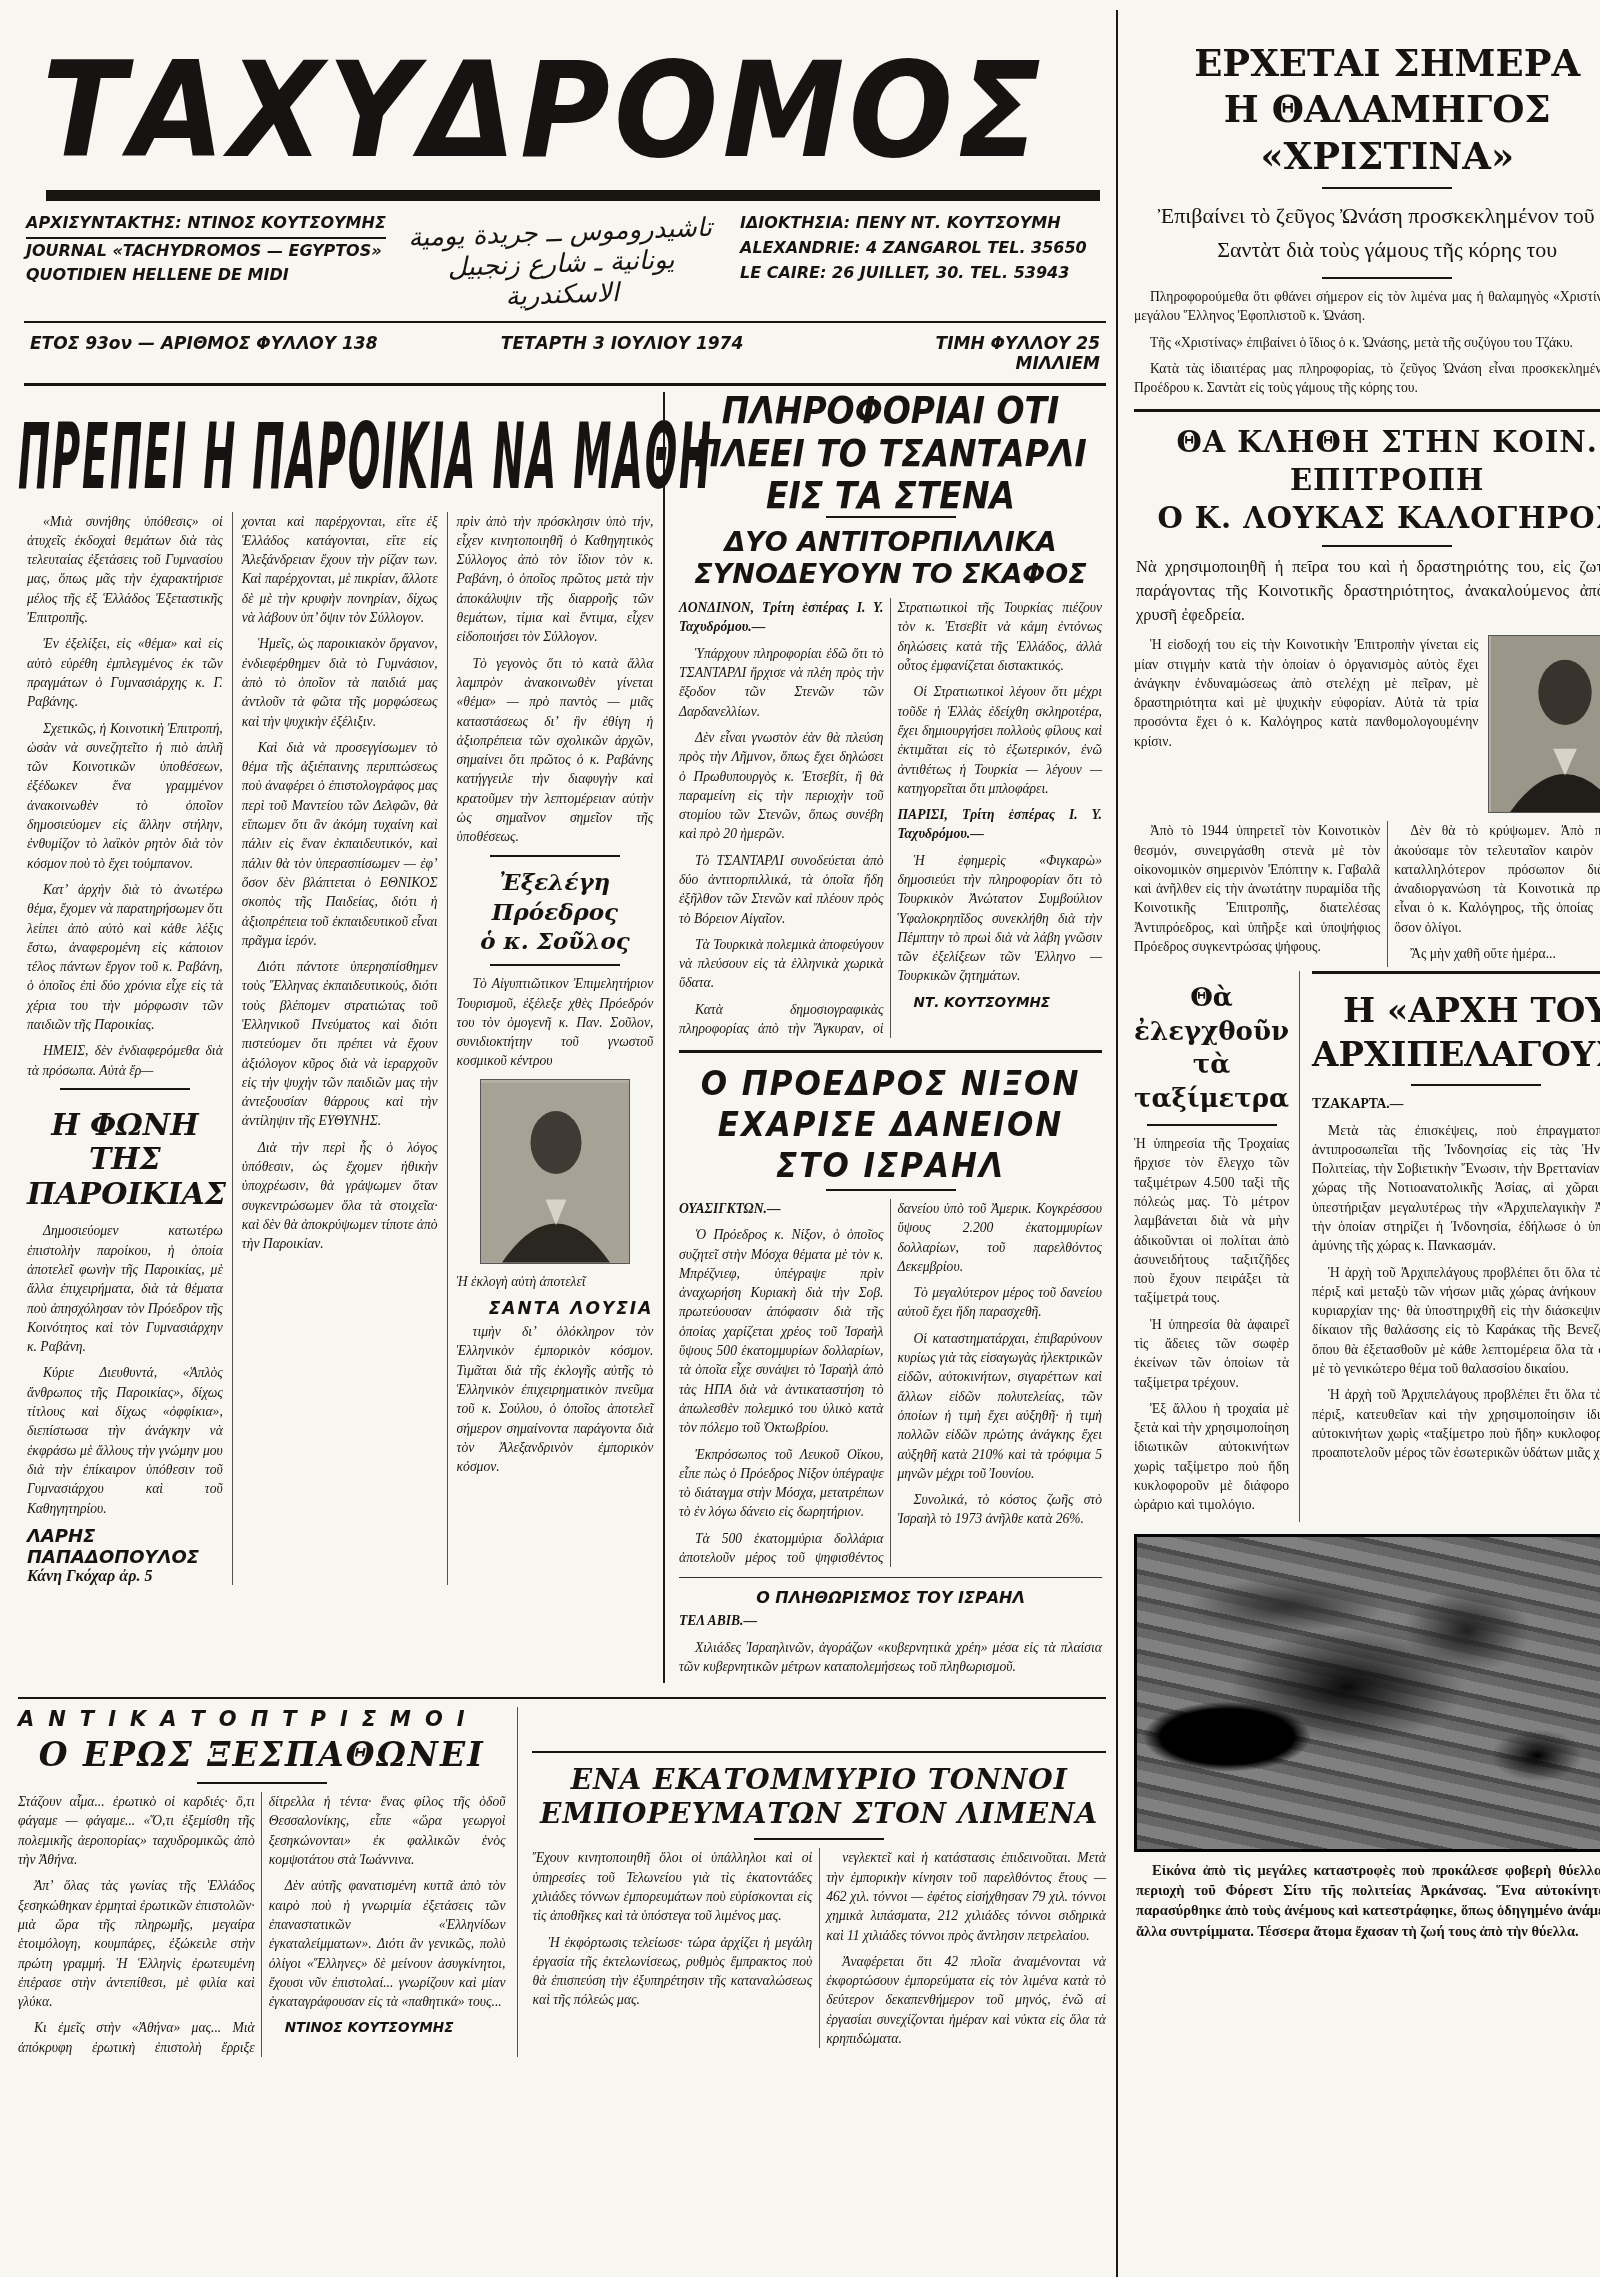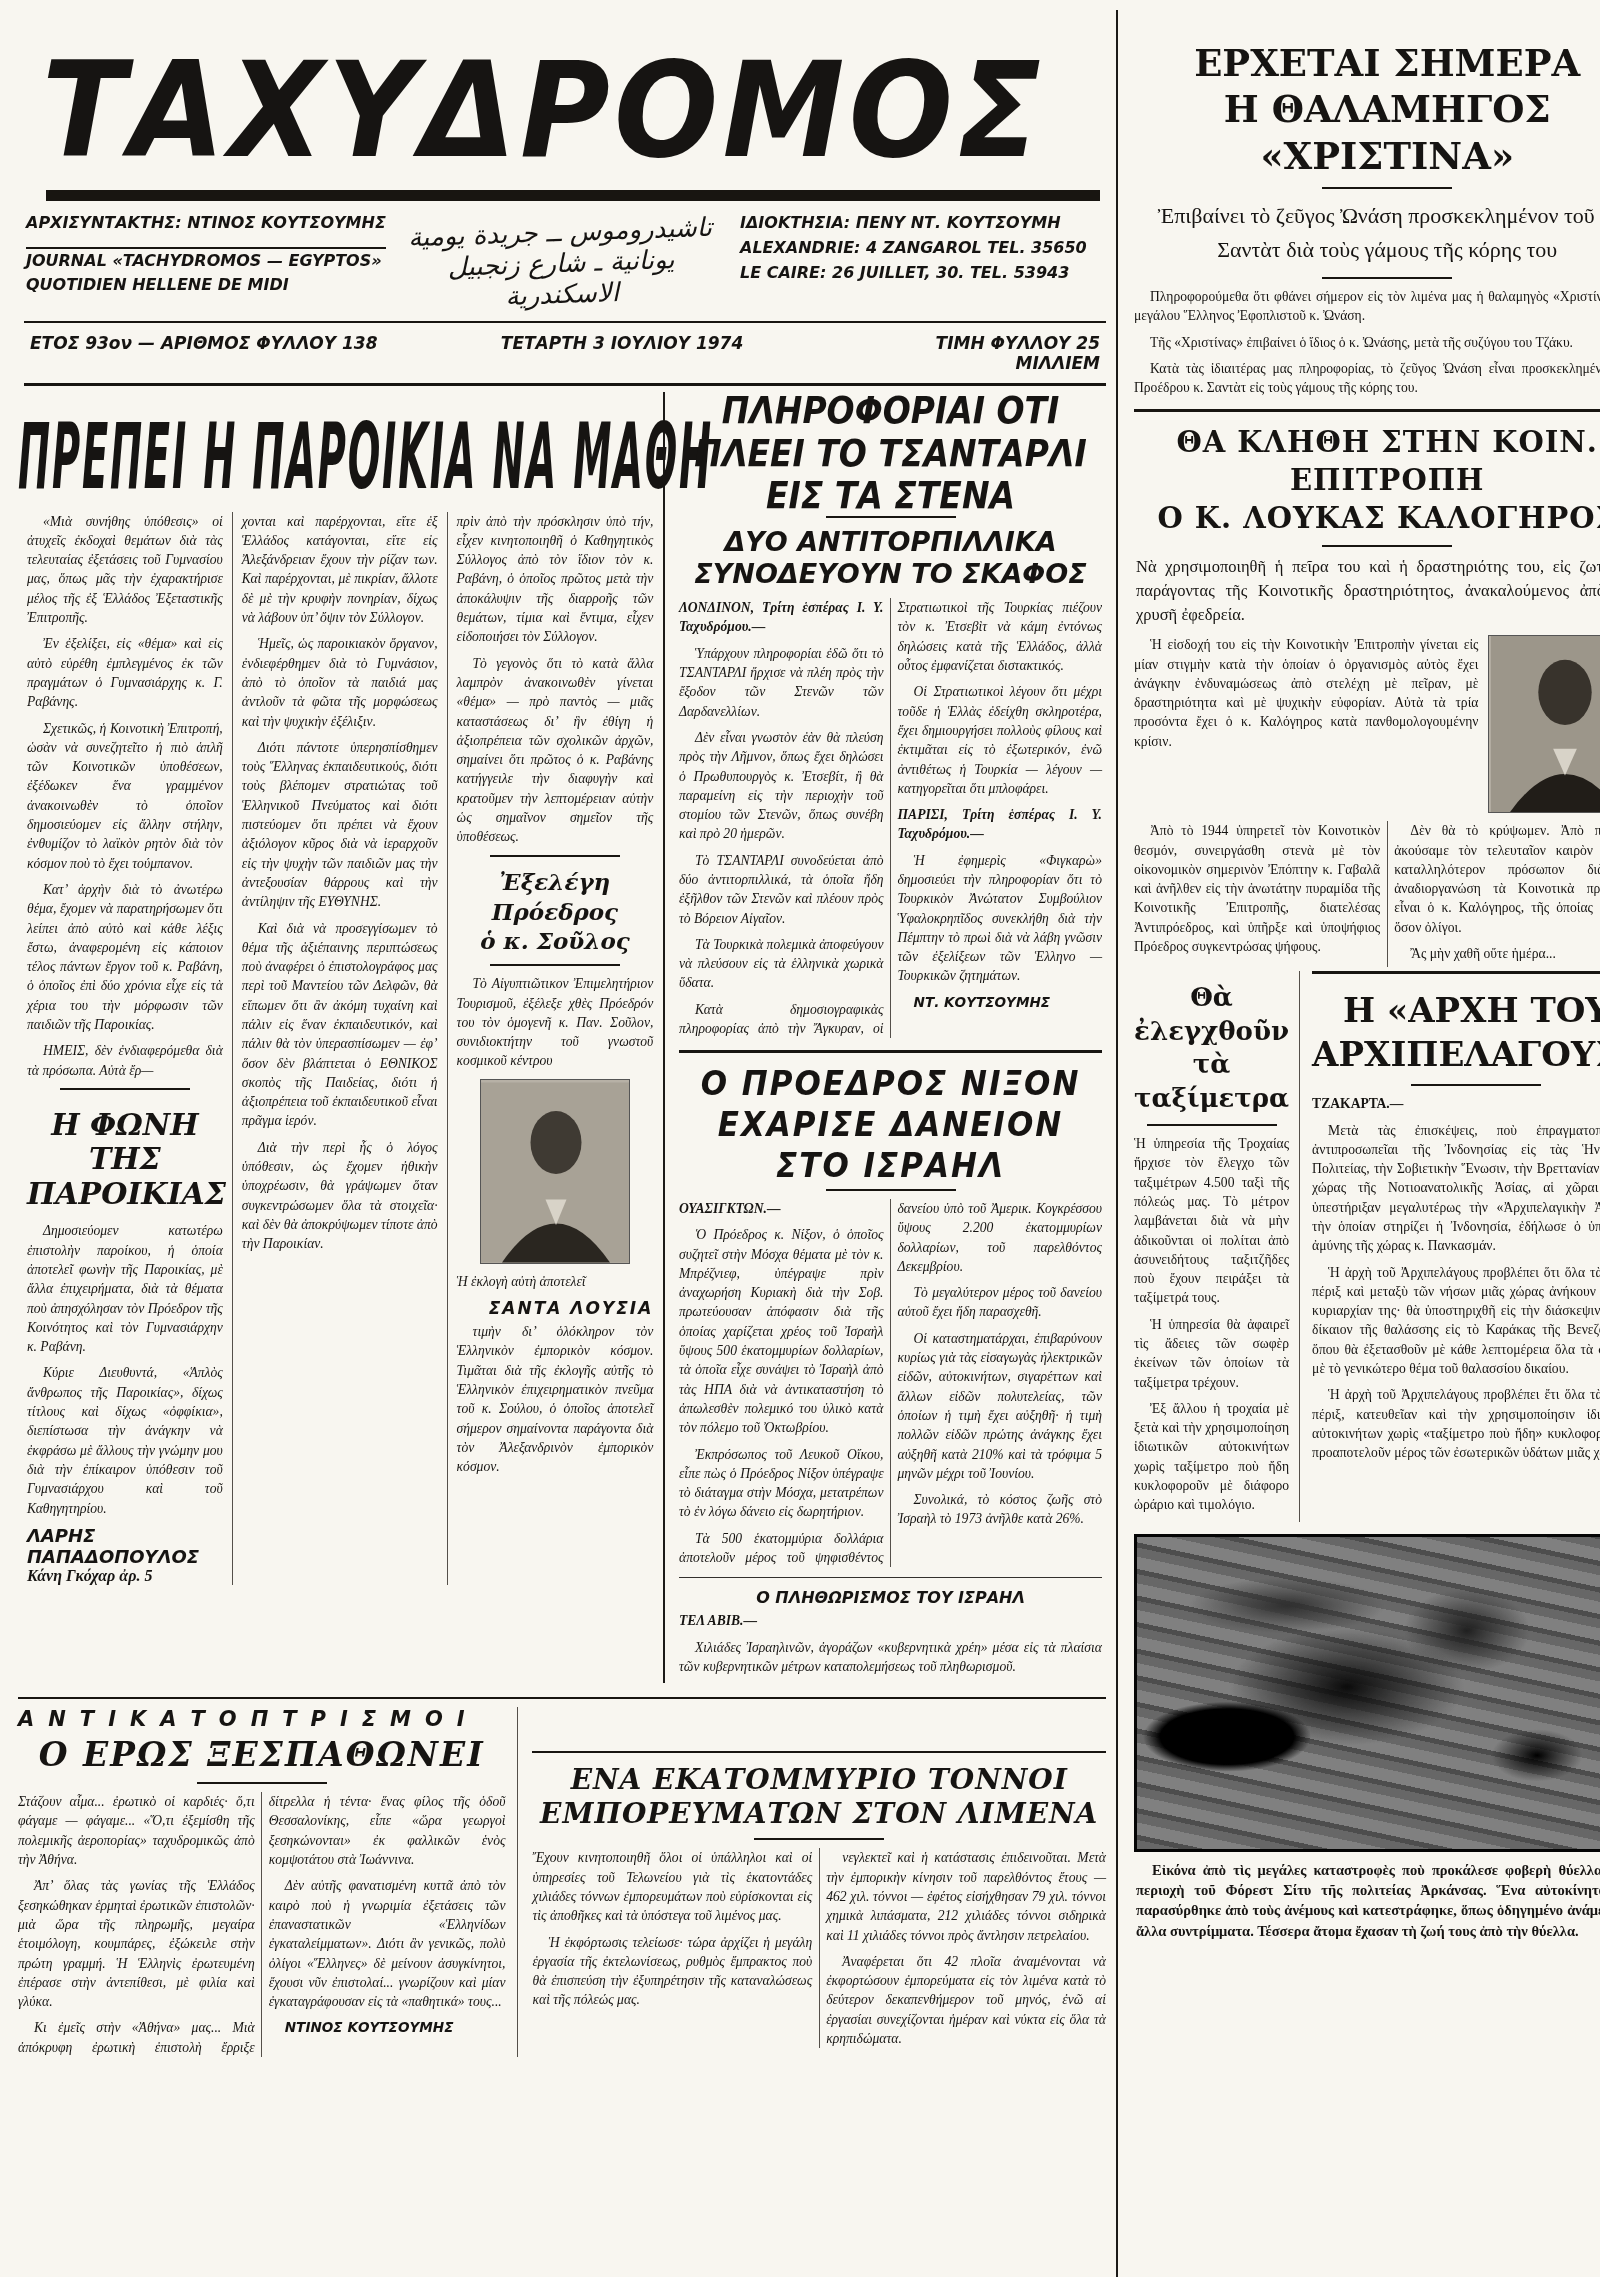--- a/index.html
+++ b/index.html
@@ -15,21 +15,21 @@
 
   
   .mast-title{
     font-family:"DejaVu Sans","Liberation Sans",sans-serif;font-weight:900;
     font-size:118px;line-height:1;letter-spacing:4px;white-space:nowrap;
     transform:scale(1.04,1.12);transform-origin:left top;margin:34px 0 0 24px;
   }
   .mast-rule{height:11px;background:#181511;margin:28px 6px 10px 28px;}
   .info-row{display:flex;align-items:flex-start;margin:4px 0 2px 8px;}
   .info-ed{width:370px;font-family:"DejaVu Sans",sans-serif;font-weight:700;font-size:16px;line-height:1.5;}
-  .info-ed .u{border-bottom:2px solid #181511;display:inline-block;padding-bottom:12px;}
+  .info-ed .u{border-bottom:2px solid #181511;display:inline-block;padding-bottom:2px;}
   .arabic{width:330px;font-size:26px;text-align:center;direction:rtl;line-height:1.2;padding-top:6px;
     font-family:"DejaVu Sans",sans-serif;transform:rotate(-2deg);}
   .info-own{flex:1;font-family:"DejaVu Sans",sans-serif;font-weight:700;font-size:16px;line-height:1.55;text-align:left;padding-left:14px;}
   .date-row{display:flex;border-top:2px solid #181511;border-bottom:3px solid #181511;
     font-family:"DejaVu Sans",sans-serif;font-weight:700;font-size:17px;
     padding:10px 6px;margin:10px 0 0 6px;}
   .date-row .c1{width:44%;} .date-row .c2{width:33%;} .date-row .c3{flex:1;text-align:right;}
 
   
   .main-body{display:flex;margin-top:6px;}
@@ -150,22 +150,22 @@
             <div class="short-rule"></div>
             <div class="voice-head">Η ΦΩΝΗ ΤΗΣ ΠΑΡΟΙΚΙΑΣ</div>
             <p>Δημοσιεύομεν κατωτέρω ἐπιστολὴν παροίκου, ἡ ὁποία ἀποτελεῖ φωνὴν τῆς Παροικίας, μὲ ἄλλα ἐπιχειρήματα, διὰ τὰ θέματα ποὺ ἀπησχόλησαν τὸν Πρόεδρον τῆς Κοινότητος καὶ τὸν Γυμνασιάρχην κ. Ραβάνη.</p>
             <p>Κύριε Διευθυντά, «Ἁπλὸς ἄνθρωπος τῆς Παροικίας», δίχως τίτλους καὶ δίχως «ὀφφίκια», διεπίστωσα τὴν ἀνάγκην νὰ ἐκφράσω μὲ ἄλλους τὴν γνώμην μου διὰ τὴν ἐπίκαιρον ὑπόθεσιν τοῦ Γυμνασιάρχου καὶ τοῦ Καθηγητηρίου.</p>
             <div class="sig">ΛΑΡΗΣ ΠΑΠΑΔΟΠΟΥΛΟΣ</div>
             <div class="addr">Κάνη Γκόχαρ ἀρ. 5</div>
           </div>
           <div class="ncol">
             <p class="noind">χονται καὶ παρέρχονται, εἴτε ἐξ Ἑλλάδος κατάγονται, εἴτε εἰς Ἀλεξάνδρειαν ἔχουν τὴν ρίζαν των. Καὶ παρέρχονται, μὲ πικρίαν, ἄλλοτε δὲ μὲ τὴν κρυφὴν πονηρίαν, δίχως νὰ λάβουν ὑπ’ ὄψιν τὸν Σύλλογον.</p>
             <p>Ἡμεῖς, ὡς παροικιακὸν ὄργανον, ἐνδιεφέρθημεν διὰ τὸ Γυμνάσιον, ἀπὸ τὸ ὁποῖον τὰ παιδιά μας ἀντλοῦν τὰ φῶτα τῆς μορφώσεως καὶ τὴν ψυχικὴν ἐξέλιξιν.</p>
+            <p>Καὶ διὰ νὰ προσεγγίσωμεν τὸ θέμα τῆς ἀξιέπαινης περιπτώσεως ποὺ ἀναφέρει ὁ ἐπιστολογράφος μας περὶ τοῦ Μαντείου τῶν Δελφῶν, θὰ εἴπωμεν ὅτι ἂν ἀκόμη τυχαίνη καὶ πάλιν εἰς ἕναν ἐκπαιδευτικόν, καὶ πάλιν θὰ τὸν ὑπερασπίσωμεν — ἐφ’ ὅσον δὲν βλάπτεται ὁ ΕΘΝΙΚΟΣ σκοπὸς τῆς Παιδείας, διότι ἡ ἀξιοπρέπεια τοῦ ἐκπαιδευτικοῦ εἶναι πρᾶγμα ἱερόν.</p>
             <p>Διότι πάντοτε ὑπερησπίσθημεν τοὺς Ἕλληνας ἐκπαιδευτικούς, διότι τοὺς βλέπομεν στρατιώτας τοῦ Ἑλληνικοῦ Πνεύματος καὶ διότι πιστεύομεν ὅτι πρέπει νὰ ἔχουν ἀξιόλογον κῦρος διὰ νὰ ἱεραρχοῦν εἰς τὴν ψυχὴν τῶν παιδιῶν μας τὴν ἀντεξουσίαν θάρρους καὶ τὴν ἀντίληψιν τῆς ΕΥΘΥΝΗΣ.</p>
-            <p>Καὶ διὰ νὰ προσεγγίσωμεν τὸ θέμα τῆς ἀξιέπαινης περιπτώσεως ποὺ ἀναφέρει ὁ ἐπιστολογράφος μας περὶ τοῦ Μαντείου τῶν Δελφῶν, θὰ εἴπωμεν ὅτι ἂν ἀκόμη τυχαίνη καὶ πάλιν εἰς ἕναν ἐκπαιδευτικόν, καὶ πάλιν θὰ τὸν ὑπερασπίσωμεν — ἐφ’ ὅσον δὲν βλάπτεται ὁ ΕΘΝΙΚΟΣ σκοπὸς τῆς Παιδείας, διότι ἡ ἀξιοπρέπεια τοῦ ἐκπαιδευτικοῦ εἶναι πρᾶγμα ἱερόν.</p>
             <p>Διὰ τὴν περὶ ἧς ὁ λόγος ὑπόθεσιν, ὡς ἔχομεν ἠθικὴν ὑποχρέωσιν, θὰ γράψωμεν ὅταν συγκεντρώσωμεν ὅλα τὰ στοιχεῖα· καὶ δὲν θὰ ἀποκρύψωμεν τίποτε ἀπὸ τὴν Παροικίαν.</p>
           </div>
           <div class="ncol">
             <p class="noind">πρὶν ἀπὸ τὴν πρόσκλησιν ὑπὸ τήν, εἶχεν κινητοποιηθῆ ὁ Καθηγητικὸς Σύλλογος ἀπὸ τὸν ἴδιον τὸν κ. Ραβάνη, ὁ ὁποῖος πρῶτος μετὰ τὴν ἀποκάλυψιν τῆς διαρροῆς τῶν θεμάτων, τίμια καὶ ἔντιμα, εἶχεν εἰδοποιήσει τὸν Σύλλογον.</p>
             <p>Τὸ γεγονὸς ὅτι τὸ κατὰ ἄλλα λαμπρὸν ἀνακοινωθὲν γίνεται «θέμα» — πρὸ παντὸς — μιᾶς καταστάσεως δι’ ἣν ἐθίγη ἡ ἀξιοπρέπεια τῶν σχολικῶν ἀρχῶν, σημαίνει ὅτι πρῶτος ὁ κ. Ραβάνης κατήγγειλε τὴν διαφυγὴν καὶ κρατοῦμεν τὴν λεπτομέρειαν αὐτὴν ὡς σημαῖνον σημεῖον τῆς ὑποθέσεως.</p>
             <div class="short-rule"></div>
             <div class="soulos-h">
               <span>Ἐξελέγη Πρόεδρος</span><br>
               <span>ὁ κ. Σοῦλος</span>
             </div>

